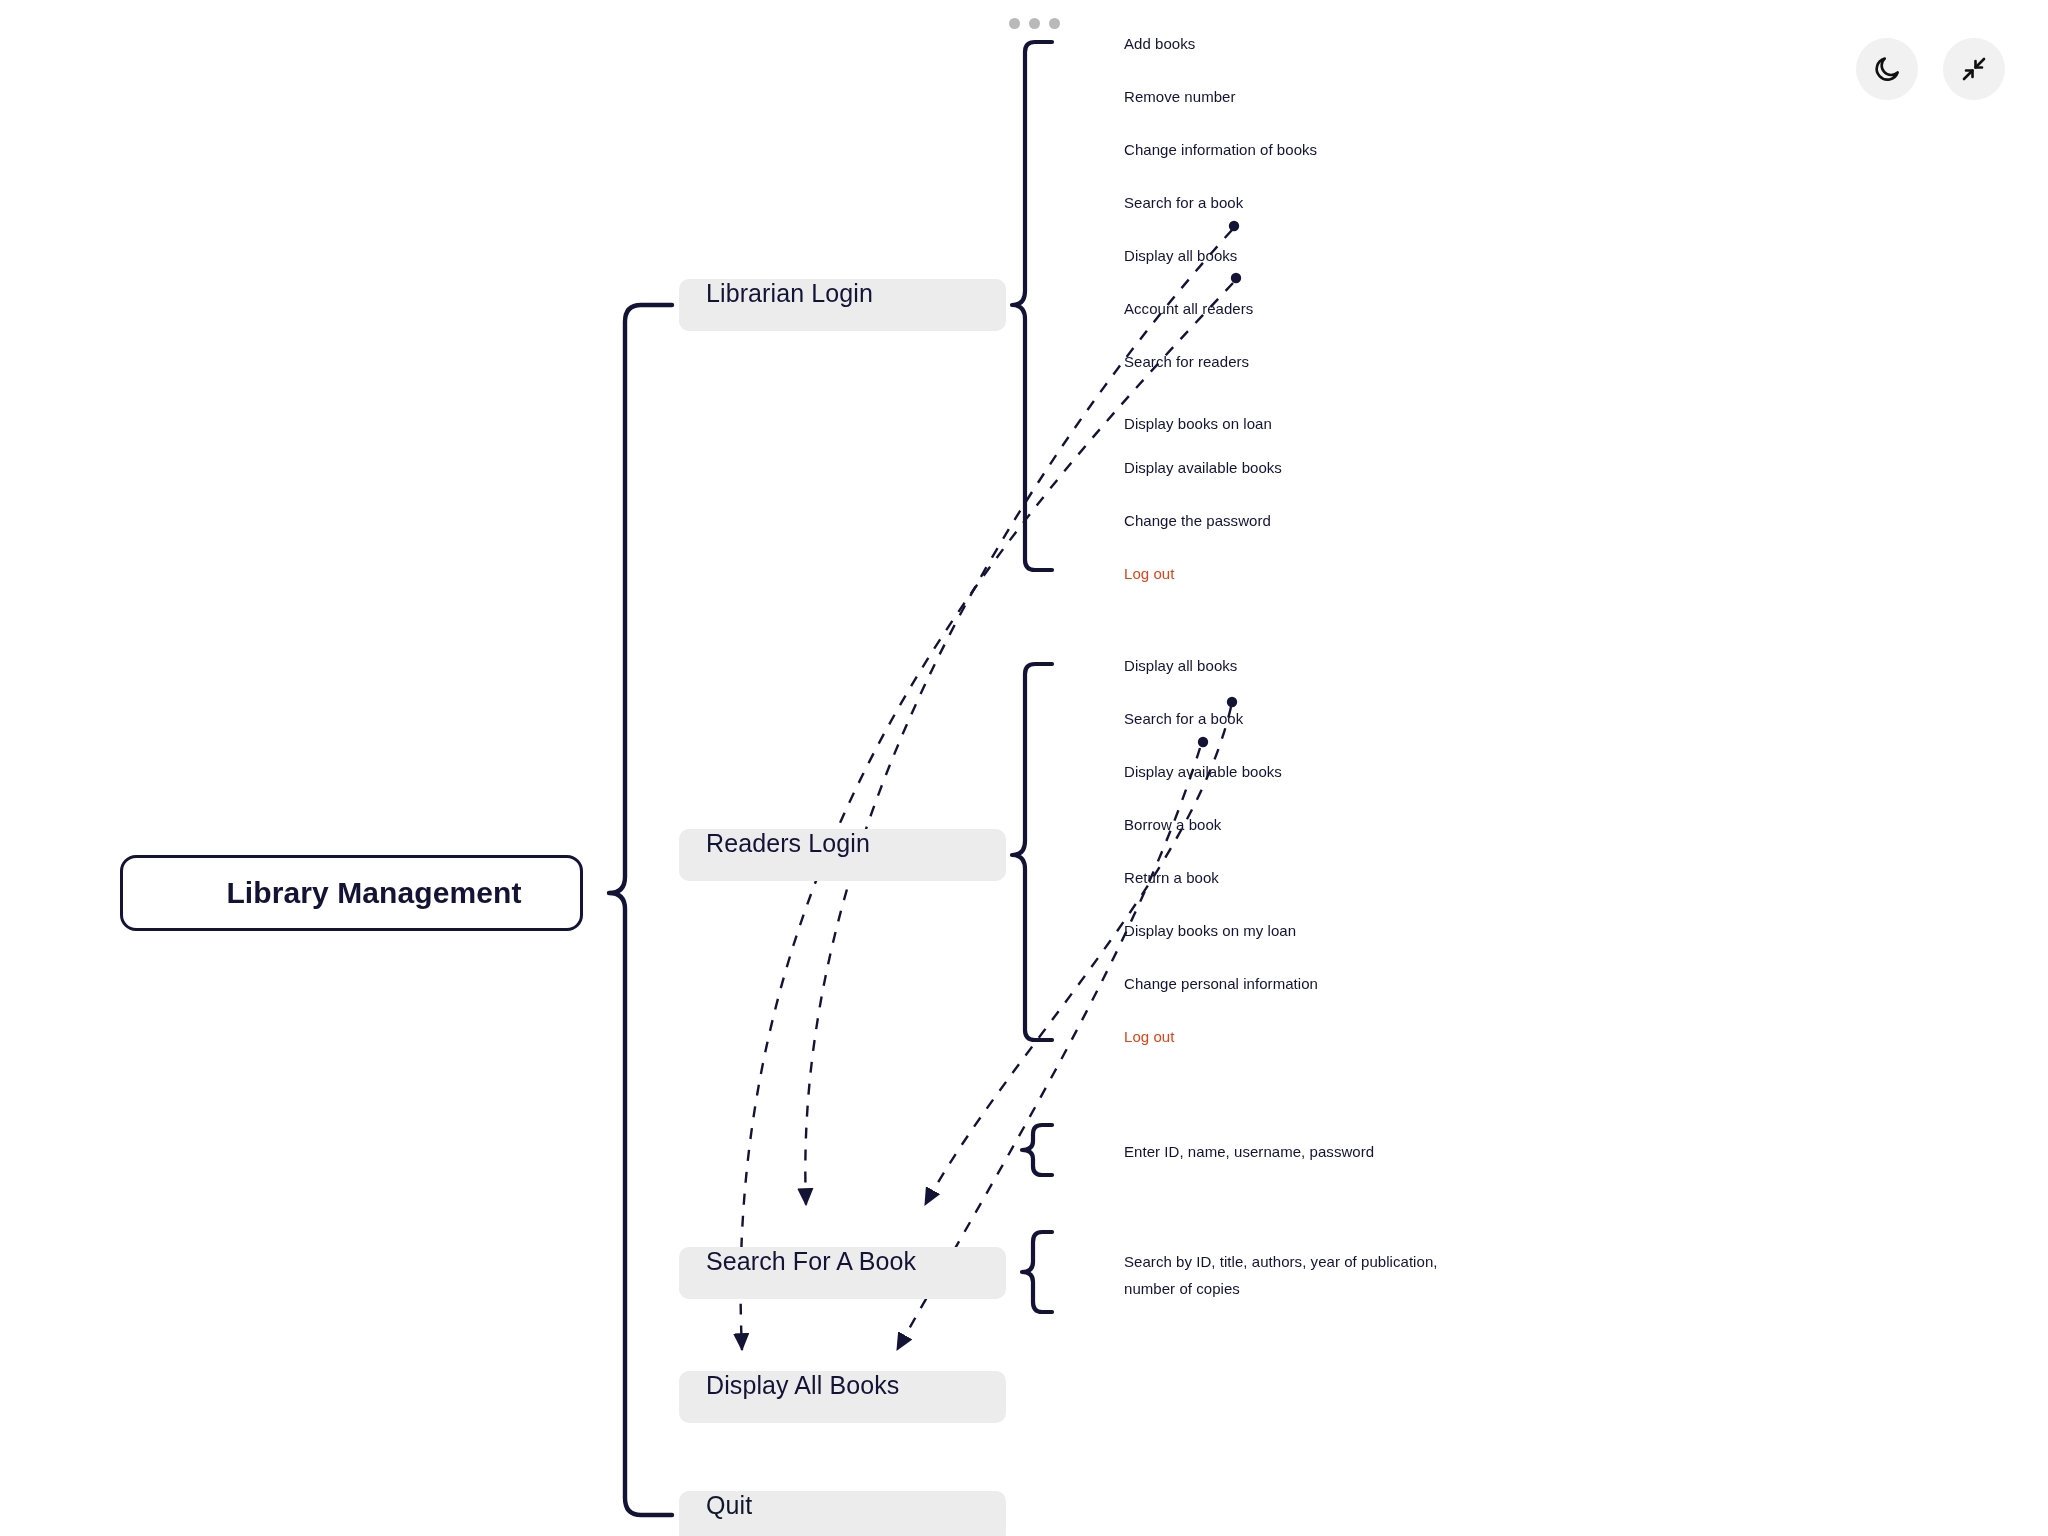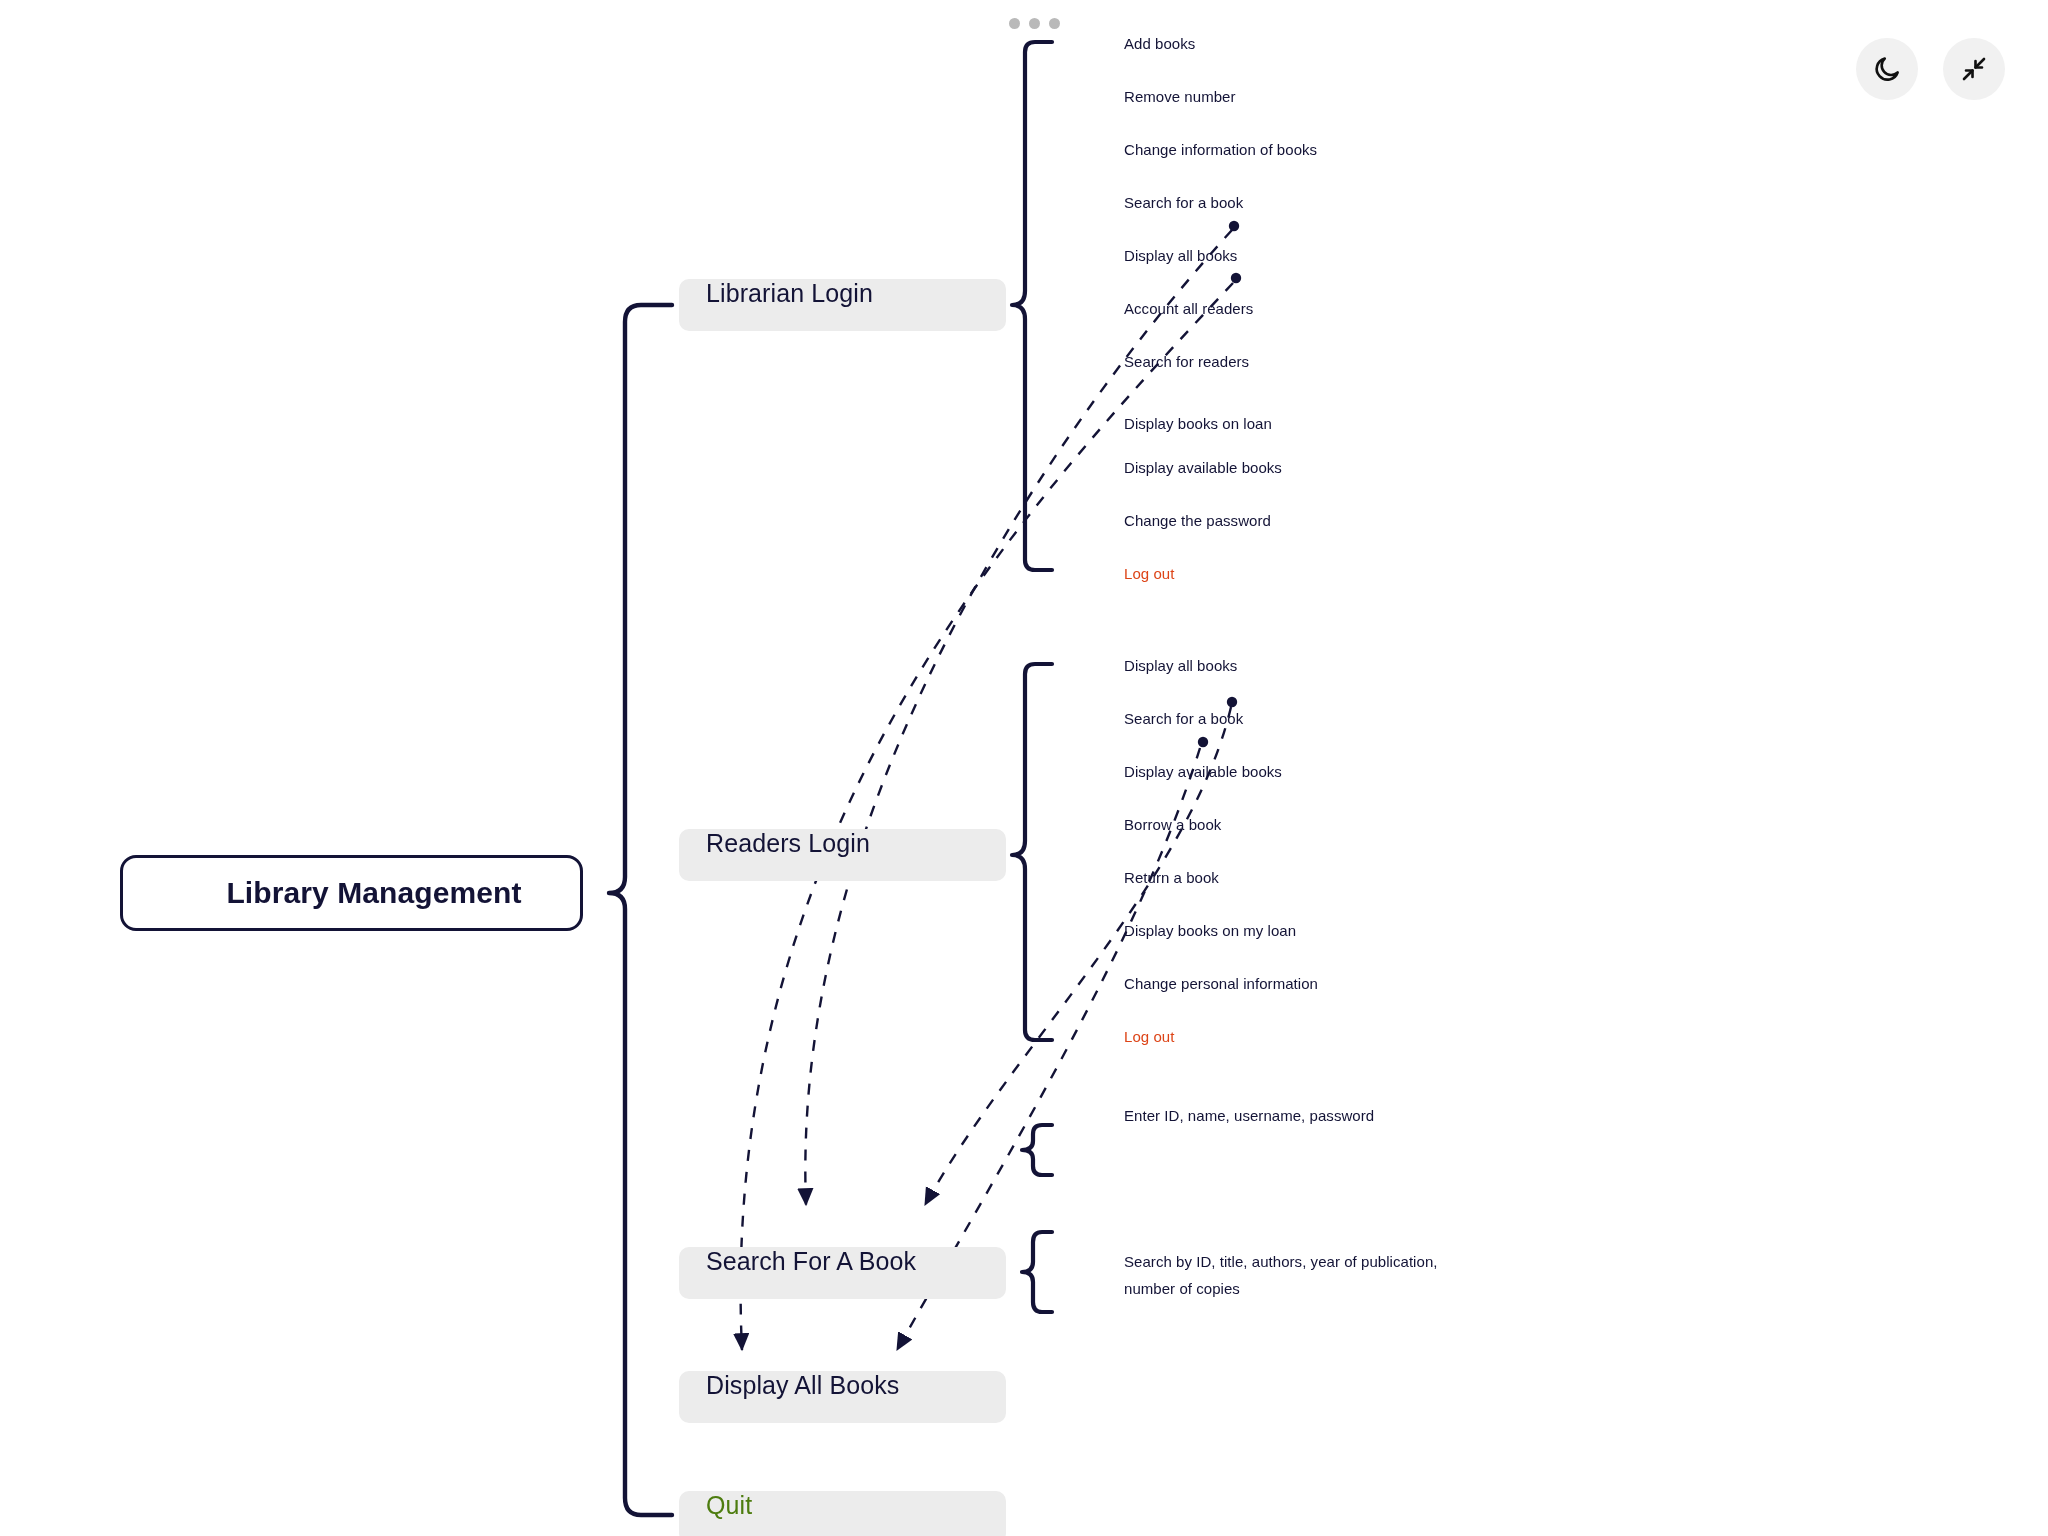--- a/index.html
+++ b/index.html
@@ -62,21 +62,21 @@
     width: 327px; height: 52px;
     background: #ececec;
     border-radius: 10px;
     display: flex; align-items: flex-start;
     padding-left: 27px;
   }
   .branch-node .label {
     font-size: 25px; font-weight: 400; color: #131336;
     white-space: nowrap; letter-spacing: .1px;
   }
-  .branch-node .label.danger { color: #4d7c0f; }
+  .branch-node .label.danger { color: #0f172a; }
 
   
   .leaf {
     position: absolute;
     font-size: 15px;
     color: #131336;
     white-space: nowrap;
     line-height: 27px;
     letter-spacing: .05px;
     margin-left: 45px;
@@ -184,17 +184,17 @@
 
   <div class="leaf" style="left:1079px; top:652px">Display all books</div>
   <div class="leaf" style="left:1079px; top:705px">Search for a book</div>
   <div class="leaf" style="left:1079px; top:758px">Display available books</div>
   <div class="leaf" style="left:1079px; top:811px">Borrow a book</div>
   <div class="leaf" style="left:1079px; top:864px">Return a book</div>
   <div class="leaf" style="left:1079px; top:917px">Display books on my loan</div>
   <div class="leaf" style="left:1079px; top:970px">Change personal information</div>
   <div class="leaf danger" style="left:1079px; top:1023px">Log out</div>
 
-  <div class="leaf" style="left:1079px; top:1102px">Enter ID, name, username, password</div>
+  <div class="leaf" style="left:1079px; top:1138px">Enter ID, name, username, password</div>
 
   <div class="leaf two-line" style="left:1079px; top:1248px">Search by ID, title, authors, year of publication, number of copies</div>
 
 </div>
 
 </body></html>

